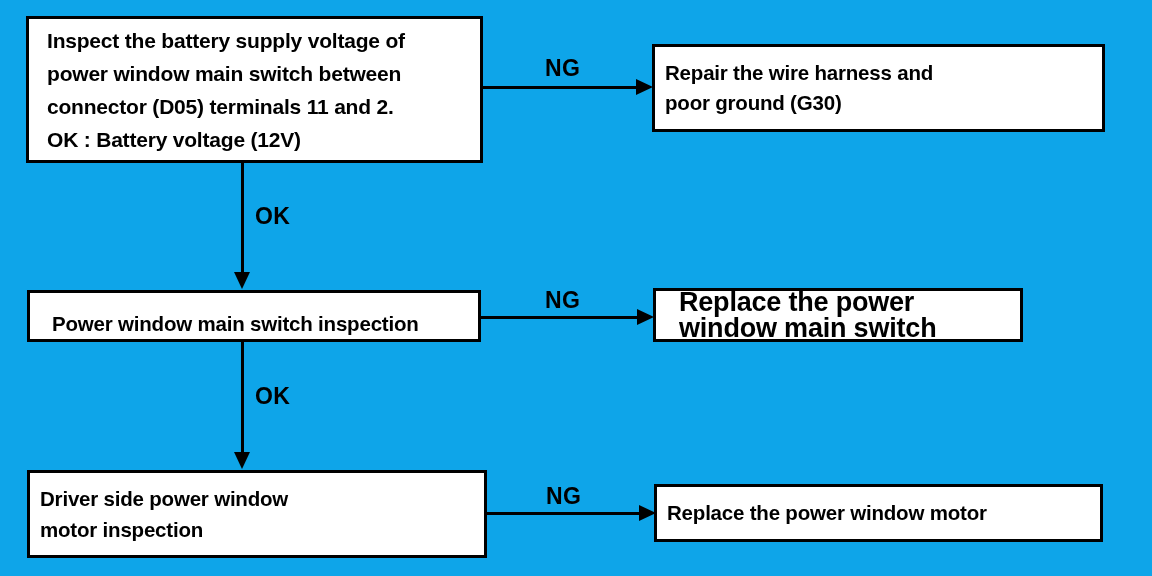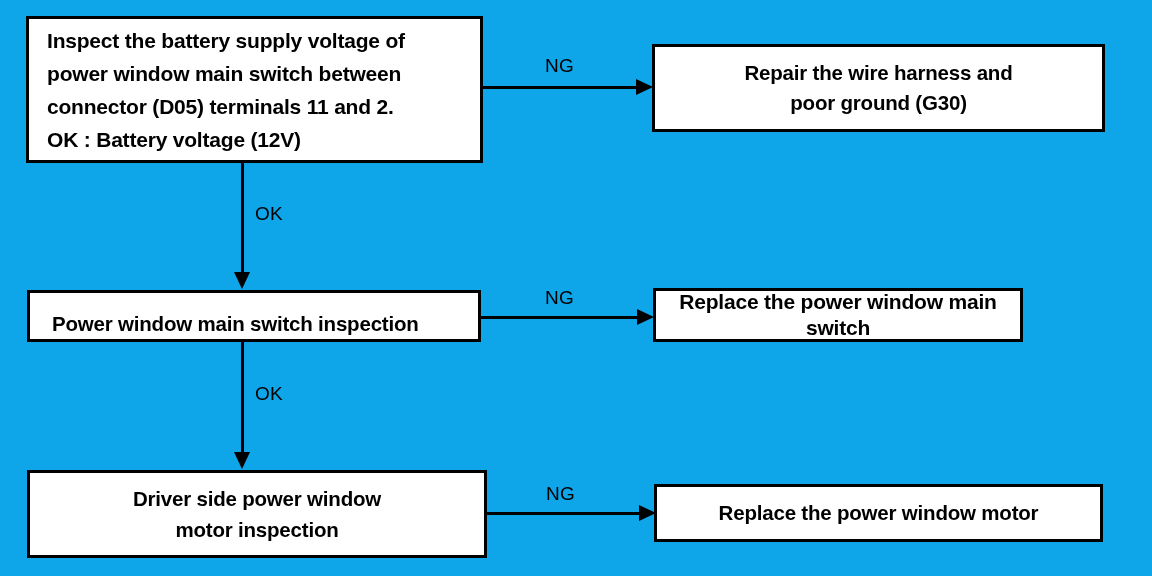--- a/index.html
+++ b/index.html
@@ -26,21 +26,21 @@
     color: #000000;
     font-weight: bold;
     letter-spacing: -0.2px;
   }
   .node .node-text {
     display: block;
     width: 100%;
     white-space: pre-line;
   }
   .node.align-left .node-text { text-align: left; }
-  .node.align-center .node-text { text-align: center; }
+  .node.align-center .node-text { text-align: left; }
 
   
   #node-inspect-battery-voltage {
     left: 26px; top: 16px; width: 457px; height: 147px;
     padding: 6px 14px 6px 18px;
     font-size: 21px;
     line-height: 33px;
   }
   
   #node-repair-wire-harness {
@@ -53,22 +53,22 @@
   #node-main-switch-inspection {
     left: 27px; top: 290px; width: 454px; height: 52px;
     padding: 2px 8px 2px 22px;
     font-size: 20.5px;
     line-height: 26px;
     align-items: flex-end;
   }
   
   #node-replace-main-switch {
     left: 653px; top: 288px; width: 370px; height: 54px;
-    padding: 2px 10px;
-    font-size: 21px;
+    padding: 2px 23px;
+    font-size: 27px;
     line-height: 26px;
   }
   
   #node-motor-inspection {
     left: 27px; top: 470px; width: 460px; height: 88px;
     padding: 2px 10px;
     font-size: 20.5px;
     line-height: 31px;
   }
   
@@ -99,22 +99,22 @@
   }
   .arrow-down {
     position: absolute;
     width: 0; height: 0;
     border-top: 17px solid #000000;
     border-left: 8px solid transparent;
     border-right: 8px solid transparent;
   }
   .edge-label {
     position: absolute;
-    font-size: 19px;
-    font-weight: normal;
+    font-size: 23px;
+    font-weight: bold;
     color: #000000;
     letter-spacing: 0.3px;
     white-space: nowrap;
   }
 </style>
 </head>
 <body>
 
 <div id="canvas">
 

